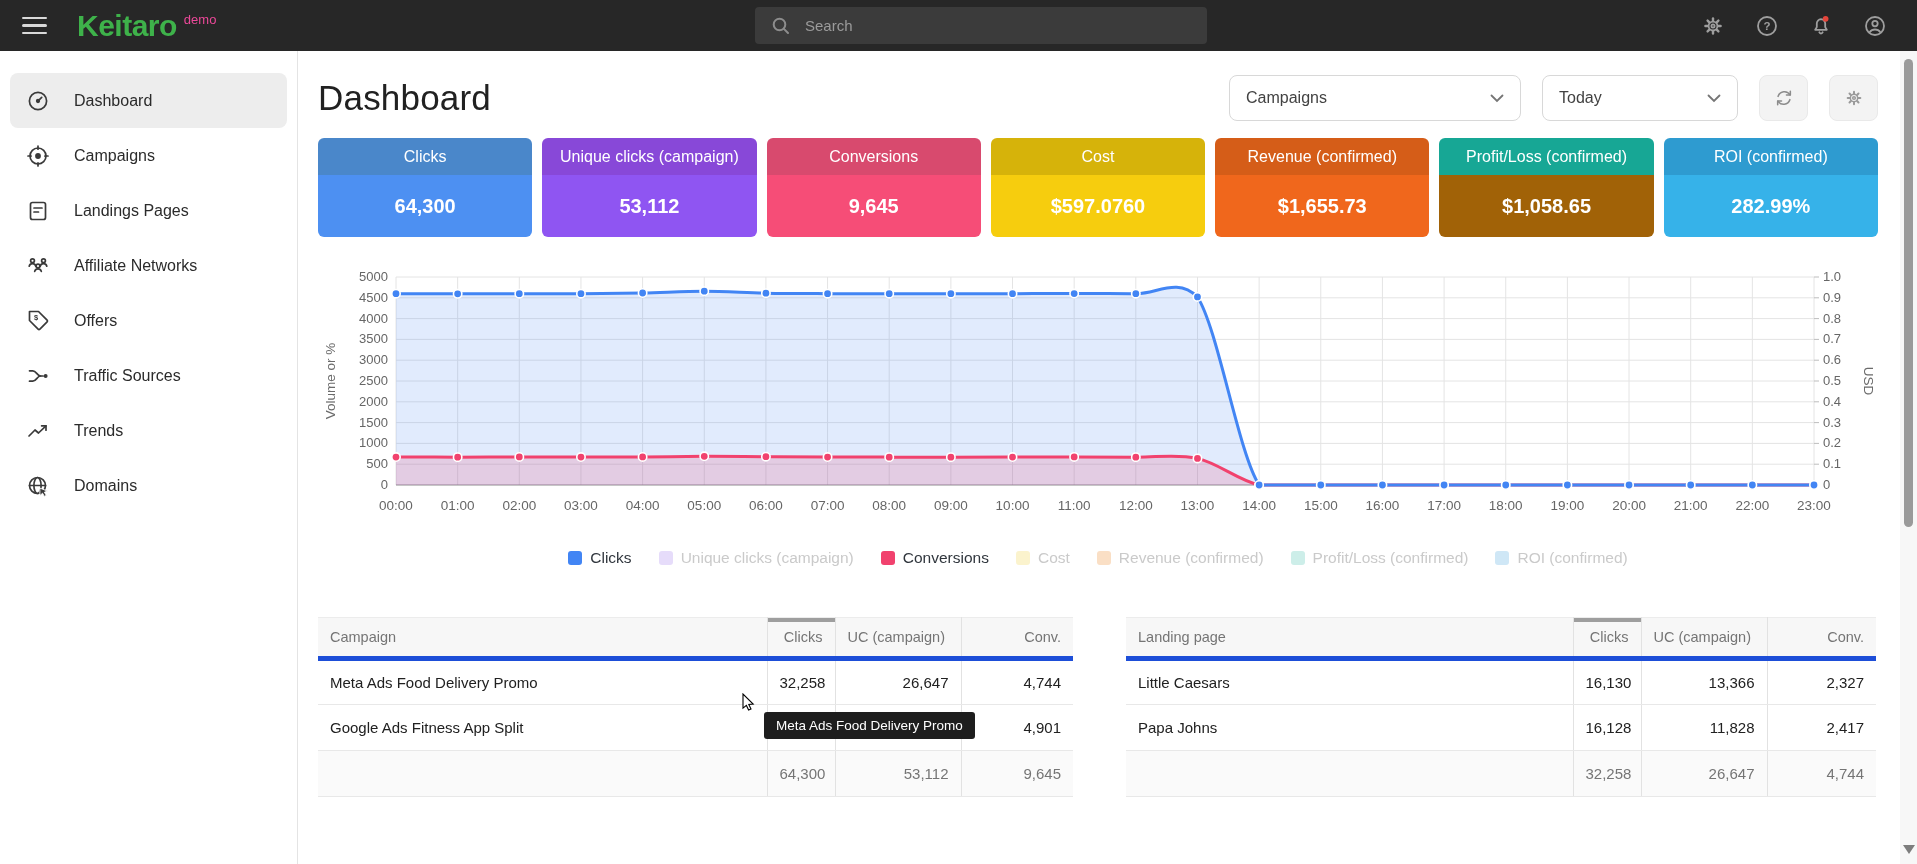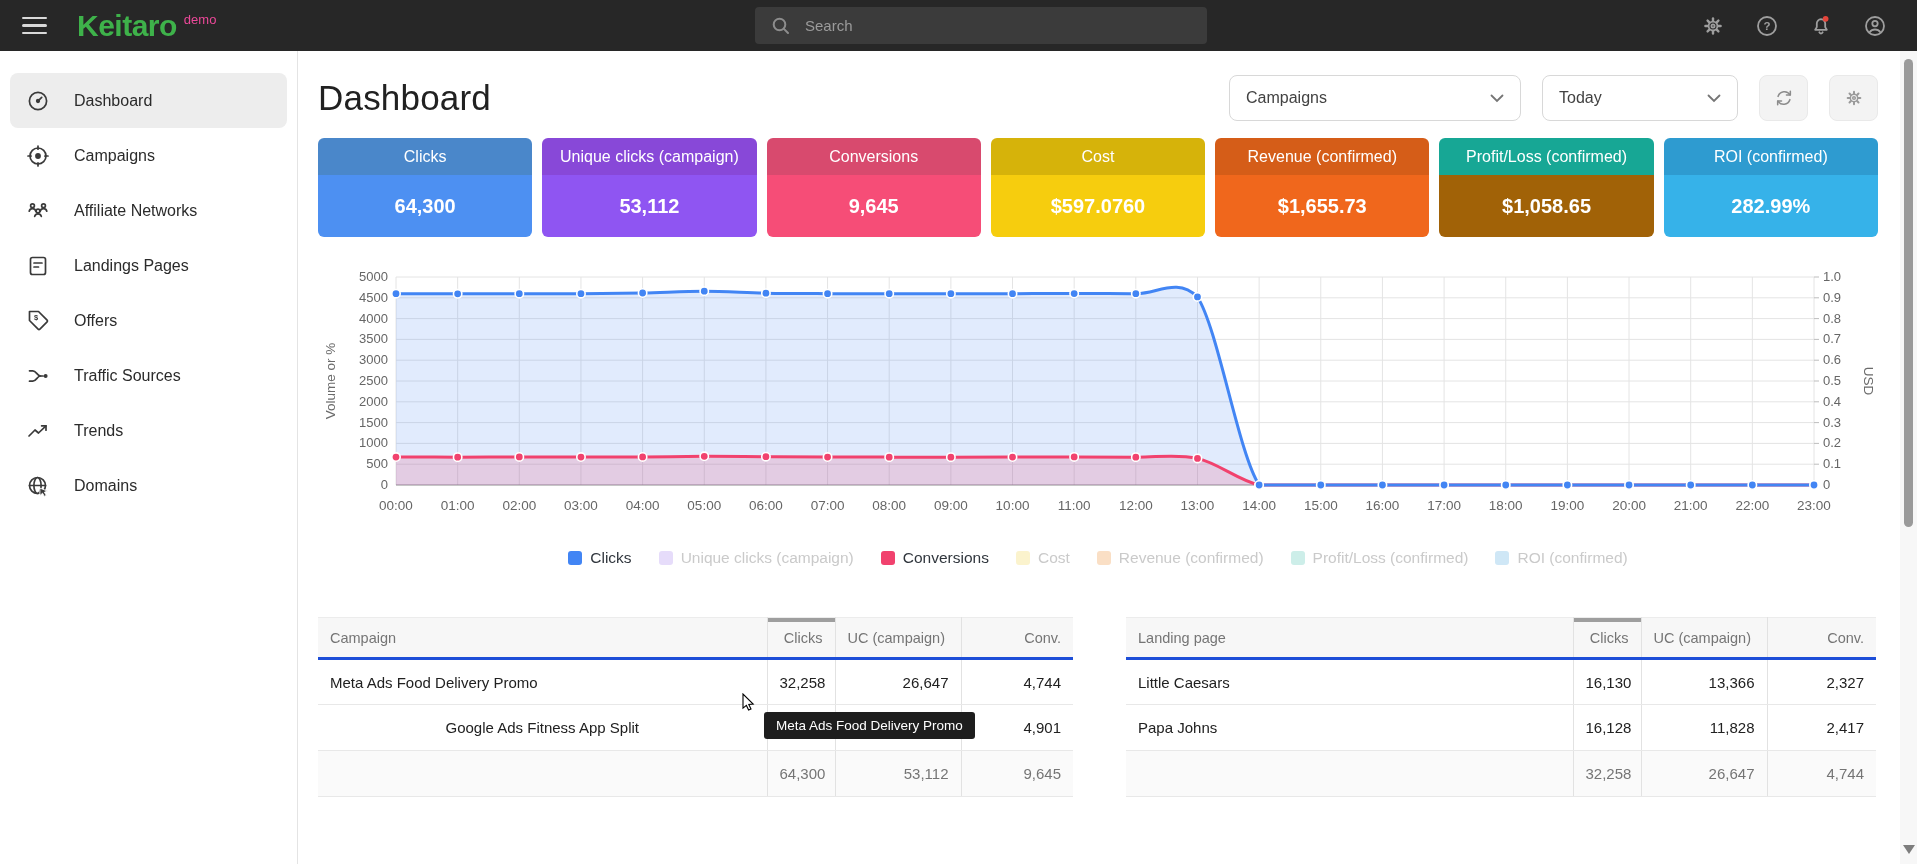--- a/index.html
+++ b/index.html
@@ -59,21 +59,21 @@
   .legend { margin-top:22px; display:flex; justify-content:center; gap:27px; }
   .legend-item { display:flex; align-items:center; gap:8px; cursor:pointer; }
   .legend-swatch { width:14px; height:14px; border-radius:3px; }
   .legend-label { font-size:15.5px; color:#30363d; }
   .legend-item.disabled .legend-label { color:#cacaca; }
 
   
   .tables { margin-top:50px; display:flex; gap:53px; padding-bottom:40px; }
   table.data-table { border-collapse:collapse; table-layout:fixed; font-size:15px; border-top:1px solid #ececec; }
   .data-table th { background:#f7f7f7; color:#757575; font-weight:400; font-size:14.5px; height:41px;
-                   border-bottom:3px solid #1d4ed8; padding:0 12px; cursor:pointer; }
+                   border-bottom:5px solid #1d4ed8; padding:0 12px; cursor:pointer; }
   .data-table td { height:46px; border-bottom:1px solid #e8e8e8; padding:0 12px; color:#212121; }
   .data-table th.vline, .data-table td.vline { border-left:1px solid #e2e2e2; }
   .data-table th.sorted { position:relative; }
   .data-table th.sorted::after { content:''; position:absolute; top:0; left:0; right:0; height:4px; background:#9e9e9e; }
   .data-table tfoot td { background:#fafafa; color:#757575; }
 
   
   .tooltip { position:absolute; left:764px; top:712px; background:#1e1e1e; color:#fff; font-size:13.5px;
              padding:6px 12px; border-radius:3px; white-space:nowrap; z-index:50; }
   .cursor { position:absolute; left:741px; top:693px; z-index:51; }
@@ -149,36 +149,36 @@
           <circle cx="12" cy="12" r="2.9" fill="#3a3a3a" stroke="none"></circle>
           <line x1="12" y1="2" x2="12" y2="5.2"></line>
           <line x1="12" y1="18.8" x2="12" y2="22"></line>
           <line x1="2" y1="12" x2="5.2" y2="12"></line>
           <line x1="18.8" y1="12" x2="22" y2="12"></line>
         </svg></span>
     <span class="s-label">Campaigns</span>
     </div>
     <div class="side-item">
       <span class="s-icon"><svg width="24" height="24" viewBox="0 0 24 24" fill="none" stroke="#3a3a3a" stroke-width="1.7" stroke-linecap="round" stroke-linejoin="round">
+          <rect x="4.5" y="3.5" width="15" height="17" rx="2"></rect>
+          <line x1="8" y1="9" x2="16" y2="9"></line>
+          <line x1="8" y1="13" x2="12.5" y2="13"></line>
+        </svg></span>
+    <span class="s-label">Landings Pages</span>
+    </div>
+    <div class="side-item">
+      <span class="s-icon"><svg width="24" height="24" viewBox="0 0 24 24" fill="none" stroke="#3a3a3a" stroke-width="1.7" stroke-linecap="round" stroke-linejoin="round">
           <circle cx="6.5" cy="6.8" r="1.9"></circle>
           <circle cx="17.5" cy="6.8" r="1.9"></circle>
           <circle cx="12" cy="12" r="1.9"></circle>
           <path d="M3.2 12.2 a3.4 3.4 0 0 1 6.6 0"></path>
           <path d="M14.2 12.2 a3.4 3.4 0 0 1 6.6 0"></path>
           <path d="M8.7 17.4 a3.4 3.4 0 0 1 6.6 0"></path>
         </svg></span>
     <span class="s-label">Affiliate Networks</span>
-    </div>
-    <div class="side-item">
-      <span class="s-icon"><svg width="24" height="24" viewBox="0 0 24 24" fill="none" stroke="#3a3a3a" stroke-width="1.7" stroke-linecap="round" stroke-linejoin="round">
-          <rect x="4.5" y="3.5" width="15" height="17" rx="2"></rect>
-          <line x1="8" y1="9" x2="16" y2="9"></line>
-          <line x1="8" y1="13" x2="12.5" y2="13"></line>
-        </svg></span>
-    <span class="s-label">Landings Pages</span>
     </div>
     <div class="side-item">
       <span class="s-icon"><svg width="24" height="24" viewBox="0 0 24 24" fill="none" stroke="#3a3a3a" stroke-width="1.7" stroke-linecap="round" stroke-linejoin="round">
           <path d="M12.5 2.5 H3.5 v9 l8.6 8.6 a1.3 1.3 0 0 0 1.8 0 l7.2-7.2 a1.3 1.3 0 0 0 0-1.8 z"></path>
           <text x="8" y="10.6" font-size="7.5" font-weight="bold" fill="#3a3a3a" stroke="none">$</text>
         </svg></span>
     <span class="s-label">Offers</span>
     </div>
     <div class="side-item">
       <span class="s-icon"><svg width="24" height="24" viewBox="0 0 24 24" fill="none" stroke="#3a3a3a" stroke-width="1.7" stroke-linecap="round" stroke-linejoin="round">
@@ -478,21 +478,21 @@
           </tr>
         </thead>
         <tbody>
           <tr>
             <td class="" style="text-align:left">Meta Ads Food Delivery Promo</td>
             <td class="vline" style="text-align:right">32,258</td>
             <td class="vline" style="text-align:right">26,647</td>
             <td class="vline" style="text-align:right">4,744</td>
           </tr>
           <tr>
-            <td class="" style="text-align:center">Google Ads Fitness App Split</td>
+            <td class="" style="text-align:left">Google Ads Fitness App Split</td>
             <td class="vline" style="text-align:right">32,042</td>
             <td class="vline" style="text-align:right">26,465</td>
             <td class="vline" style="text-align:right">4,901</td>
           </tr>
         </tbody>
         <tfoot>
           <tr>
             <td class="" style="text-align:left"></td>
             <td class="vline" style="text-align:right">64,300</td>
             <td class="vline" style="text-align:right">53,112</td>

